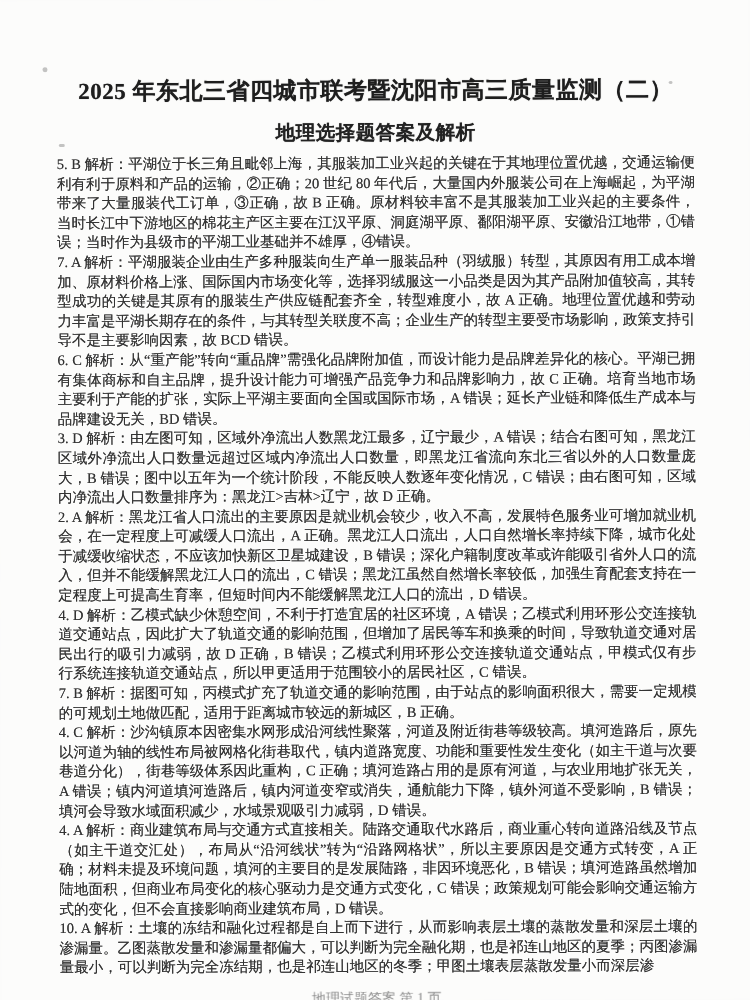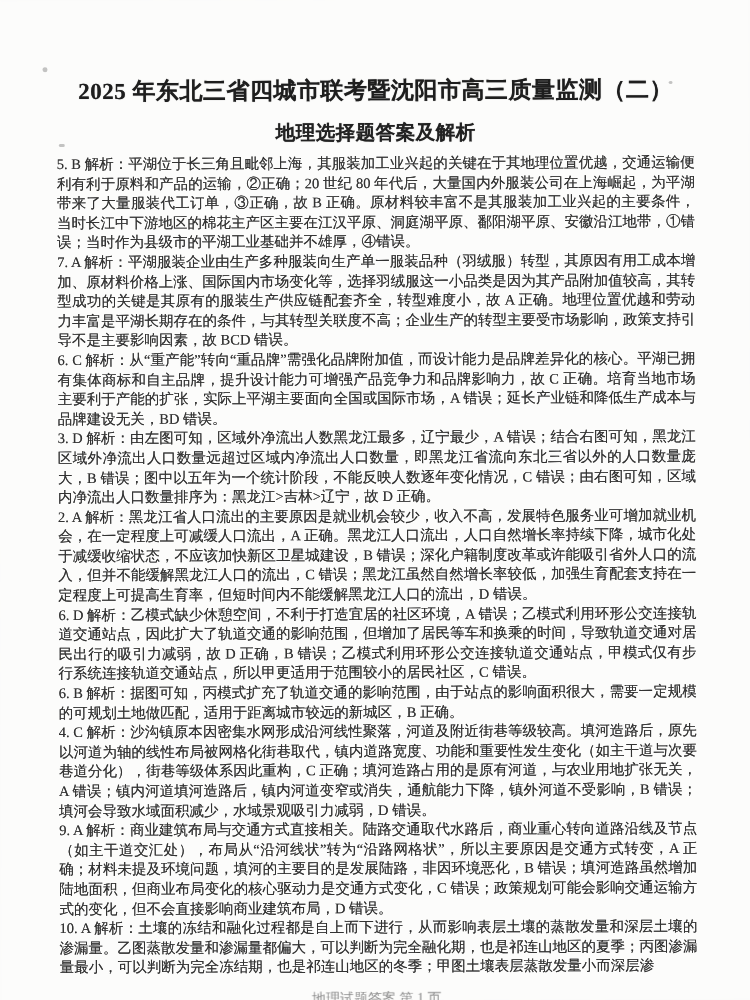--- a/index.html
+++ b/index.html
@@ -89,22 +89,22 @@
   <div class="inner">
     <h1 class="doc-title">2025 年东北三省四城市联考暨沈阳市高三质量监测（二）</h1>
     <h2 class="doc-subtitle">地理选择题答案及解析</h2>
 
     <div class="content">
       <p><span>5. B 解析：</span><span>平湖位于长三角且毗邻上海，其服装加工业兴起的关键在于其地理位置优越，交通运输便利有利于原料和产品的运输，②正确；20 世纪 80 年代后，大量国内外服装公司在上海崛起，为平湖带来了大量服装代工订单，③正确，故 B 正确。原材料较丰富不是其服装加工业兴起的主要条件，当时长江中下游地区的棉花主产区主要在江汉平原、洞庭湖平原、鄱阳湖平原、安徽沿江地带，①错误；当时作为县级市的平湖工业基础并不雄厚，④错误。</span></p>
       <p><span>7. A 解析：</span><span>平湖服装企业由生产多种服装向生产单一服装品种（羽绒服）转型，其原因有用工成本增加、原材料价格上涨、国际国内市场变化等，选择羽绒服这一小品类是因为其产品附加值较高，其转型成功的关键是其原有的服装生产供应链配套齐全，转型难度小，故 A 正确。地理位置优越和劳动力丰富是平湖长期存在的条件，与其转型关联度不高；企业生产的转型主要受市场影响，政策支持引导不是主要影响因素，故 BCD 错误。</span></p>
       <p><span>6. C 解析：</span><span>从“重产能”转向“重品牌”需强化品牌附加值，而设计能力是品牌差异化的核心。平湖已拥有集体商标和自主品牌，提升设计能力可增强产品竞争力和品牌影响力，故 C 正确。培育当地市场主要利于产能的扩张，实际上平湖主要面向全国或国际市场，A 错误；延长产业链和降低生产成本与品牌建设无关，BD 错误。</span></p>
       <p><span>3. D 解析：</span><span>由左图可知，区域外净流出人数黑龙江最多，辽宁最少，A 错误；结合右图可知，黑龙江区域外净流出人口数量远超过区域内净流出人口数量，即黑龙江省流向东北三省以外的人口数量庞大，B 错误；图中以五年为一个统计阶段，不能反映人数逐年变化情况，C 错误；由右图可知，区域内净流出人口数量排序为：黑龙江&gt;吉林&gt;辽宁，故 D 正确。</span></p>
       <p><span>2. A 解析：</span><span>黑龙江省人口流出的主要原因是就业机会较少，收入不高，发展特色服务业可增加就业机会，在一定程度上可减缓人口流出，A 正确。黑龙江人口流出，人口自然增长率持续下降，城市化处于减缓收缩状态，不应该加快新区卫星城建设，B 错误；深化户籍制度改革或许能吸引省外人口的流入，但并不能缓解黑龙江人口的流出，C 错误；黑龙江虽然自然增长率较低，加强生育配套支持在一定程度上可提高生育率，但短时间内不能缓解黑龙江人口的流出，D 错误。</span></p>
-      <p><span>6. D 解析：</span><span>乙模式缺少休憩空间，不利于打造宜居的社区环境，A 错误；乙模式利用环形公交连接轨道交通站点，因此扩大了轨道交通的影响范围，但增加了居民等车和换乘的时间，导致轨道交通对居民出行的吸引力减弱，故 D 正确，B 错误；乙模式利用环形公交连接轨道交通站点，甲模式仅有步行系统连接轨道交通站点，所以甲更适用于范围较小的居民社区，C 错误。</span></p>
-      <p><span>6. B 解析：</span><span>据图可知，丙模式扩充了轨道交通的影响范围，由于站点的影响面积很大，需要一定规模的可规划土地做匹配，适用于距离城市较远的新城区，B 正确。</span></p>
+      <p><span>4. D 解析：</span><span>乙模式缺少休憩空间，不利于打造宜居的社区环境，A 错误；乙模式利用环形公交连接轨道交通站点，因此扩大了轨道交通的影响范围，但增加了居民等车和换乘的时间，导致轨道交通对居民出行的吸引力减弱，故 D 正确，B 错误；乙模式利用环形公交连接轨道交通站点，甲模式仅有步行系统连接轨道交通站点，所以甲更适用于范围较小的居民社区，C 错误。</span></p>
+      <p><span>7. B 解析：</span><span>据图可知，丙模式扩充了轨道交通的影响范围，由于站点的影响面积很大，需要一定规模的可规划土地做匹配，适用于距离城市较远的新城区，B 正确。</span></p>
       <p><span>4. C 解析：</span><span>沙沟镇原本因密集水网形成沿河线性聚落，河道及附近街巷等级较高。填河造路后，原先以河道为轴的线性布局被网格化街巷取代，镇内道路宽度、功能和重要性发生变化（如主干道与次要巷道分化），街巷等级体系因此重构，C 正确；填河造路占用的是原有河道，与农业用地扩张无关，A 错误；镇内河道填河造路后，镇内河道变窄或消失，通航能力下降，镇外河道不受影响，B 错误；填河会导致水域面积减少，水域景观吸引力减弱，D 错误。</span></p>
-      <p><span>9. A 解析：</span><span>商业建筑布局与交通方式直接相关。陆路交通取代水路后，商业重心转向道路沿线及节点（如主干道交汇处），布局从“沿河线状”转为“沿路网格状”，所以主要原因是交通方式转变，A 正确；材料未提及环境问题，填河的主要目的是发展陆路，非因环境恶化，B 错误；填河造路虽然增加陆地面积，但商业布局变化的核心驱动力是交通方式变化，C 错误；政策规划可能会影响交通运输方式的变化，但不会直接影响商业建筑布局，D 错误。</span></p>
+      <p><span>4. A 解析：</span><span>商业建筑布局与交通方式直接相关。陆路交通取代水路后，商业重心转向道路沿线及节点（如主干道交汇处），布局从“沿河线状”转为“沿路网格状”，所以主要原因是交通方式转变，A 正确；材料未提及环境问题，填河的主要目的是发展陆路，非因环境恶化，B 错误；填河造路虽然增加陆地面积，但商业布局变化的核心驱动力是交通方式变化，C 错误；政策规划可能会影响交通运输方式的变化，但不会直接影响商业建筑布局，D 错误。</span></p>
       <p><span>10. A 解析：</span><span>土壤的冻结和融化过程都是自上而下进行，从而影响表层土壤的蒸散发量和深层土壤的渗漏量。乙图蒸散发量和渗漏量都偏大，可以判断为完全融化期，也是祁连山地区的夏季；丙图渗漏量最小，可以判断为完全冻结期，也是祁连山地区的冬季；甲图土壤表层蒸散发量小而深层渗</span></p>
     </div>
   </div>
 
   <div class="footer">地理试题答案 第 1 页</div>
 </div>
 
 </body></html>

